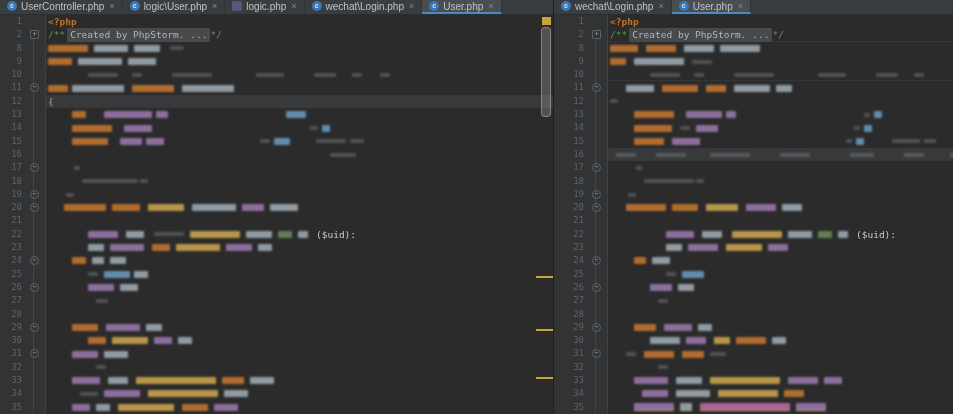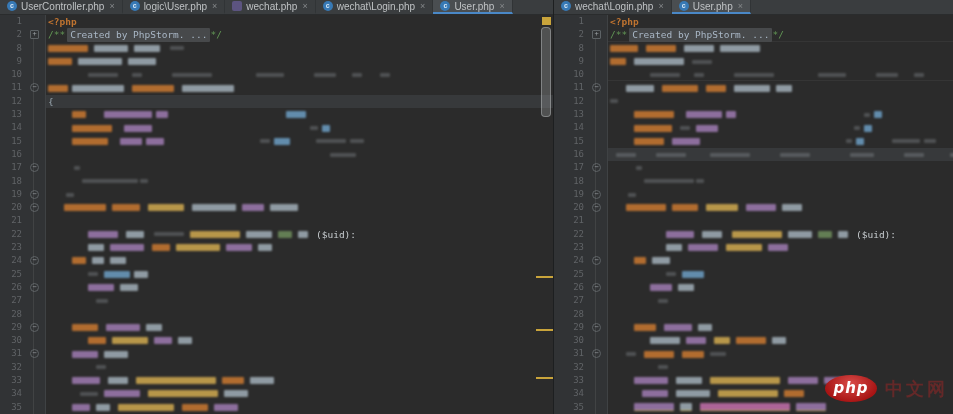--- a/index.html
+++ b/index.html
@@ -75,21 +75,21 @@
           <span class="tlabel">UserController.php</span>
           <span class="tclose">×</span>
         </div>
         <div class="tab">
           <span class="ticon php-class">c</span>
           <span class="tlabel">logic\User.php</span>
           <span class="tclose">×</span>
         </div>
         <div class="tab">
           <span class="ticon php-file"></span>
-          <span class="tlabel">wechat.php</span>
+          <span class="tlabel">logic.php</span>
           <span class="tclose">×</span>
         </div>
         <div class="tab">
           <span class="ticon php-class">c</span>
           <span class="tlabel">wechat\Login.php</span>
           <span class="tclose">×</span>
         </div>
         <div class="tab active">
           <span class="ticon php-class">c</span>
           <span class="tlabel">User.php</span>
@@ -704,19 +704,15 @@
           <span class="lineno">35</span>
           <span class="foldcol"></span>
           <span class="codeline">
             <span class="blob c-purple u" style="width: 40px; margin-left: 24px;"></span>
             <span class="blob c-text u" style="width: 12px; margin-left: 6px;"></span>
             <span class="blob c-pink u" style="width: 90px; margin-left: 8px;"></span>
             <span class="blob c-purple u" style="width: 30px; margin-left: 6px;"></span>
           </span>
         </div>
       </div>
-    <div class="wm">
-      <div class="wm-oval">php</div>
-      <div class="wm-cn">中文网</div>
-    </div>
   </div>
 
 </div>
 
 </body></html>

